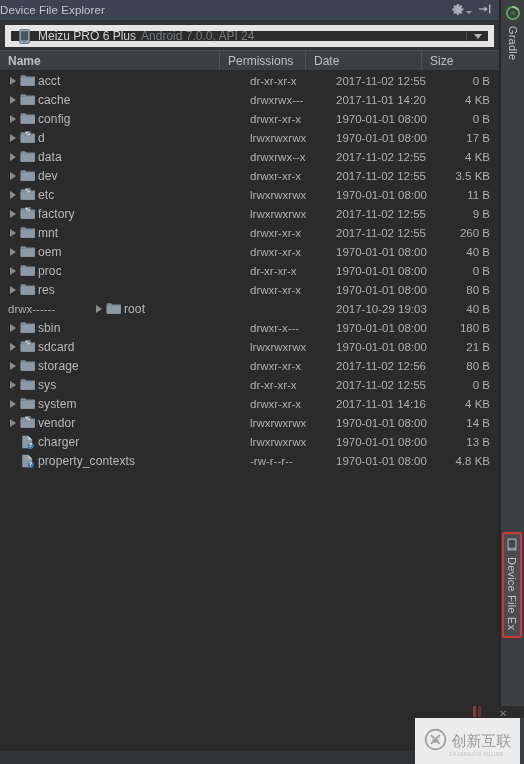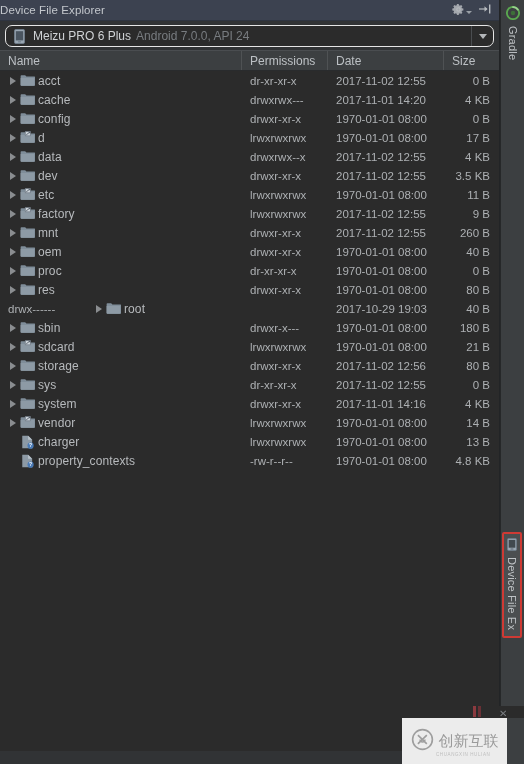--- a/index.html
+++ b/index.html
@@ -80,22 +80,22 @@
 
   
   .device-bar {
     padding: 4px 5px 3px 5px;
     background: #313335;
   }
   .device-combo {
     position: relative;
     height: 22px;
     background: #2b2b2b;
-    border: 1px solid #e5e5e5;
-    border-radius: 7px;
+    border: 6px solid #e5e5e5;
+    border-radius: 0;
     display: flex;
     align-items: center;
     box-sizing: border-box;
   }
   .device-icon {
     margin-left: 8px;
     margin-right: 8px;
     width: 11px;
     height: 15px;
     flex: 0 0 auto;
@@ -141,21 +141,21 @@
     align-items: center;
     font-size: 12px;
     color: #bcc0c4;
     box-sizing: border-box;
     border-right: 1px solid #4f5254;
     padding-left: 8px;
     overflow: hidden;
     white-space: nowrap;
   }
   .th:last-child { border-right: none; }
-  .col-name  { width: 242px; }
+  .col-name  { width: 220px; font-weight: bold; }
   .col-perm  { width: 86px; }
   .col-date  { width: 116px; }
   .col-size  { width: 55px; }
 
   
   .tbl-body {
     position: relative;
     background: #2b2b2b;
     height: 680px;
     overflow: hidden;
@@ -247,21 +247,21 @@
     border-radius: 2px;
     padding: 4px 0 6px 0;
     width: 20px;
     left: 1px;
     box-sizing: border-box;
   }
 
   
   .watermark {
     position: absolute;
-    right: 17px;
+    right: 4px;
     bottom: 0;
     width: 105px;
     height: 46px;
     background: #ececec;
     display: flex;
     align-items: center;
     justify-content: center;
     gap: 5px;
   }
   .wm-cn {

